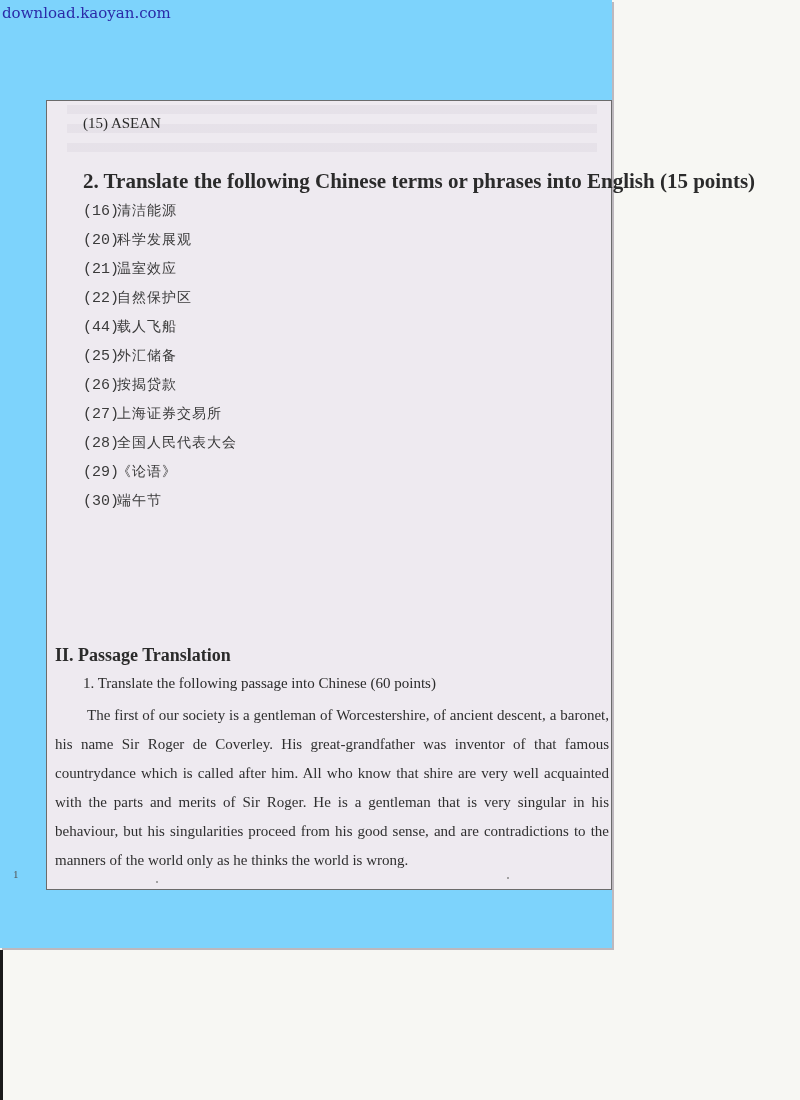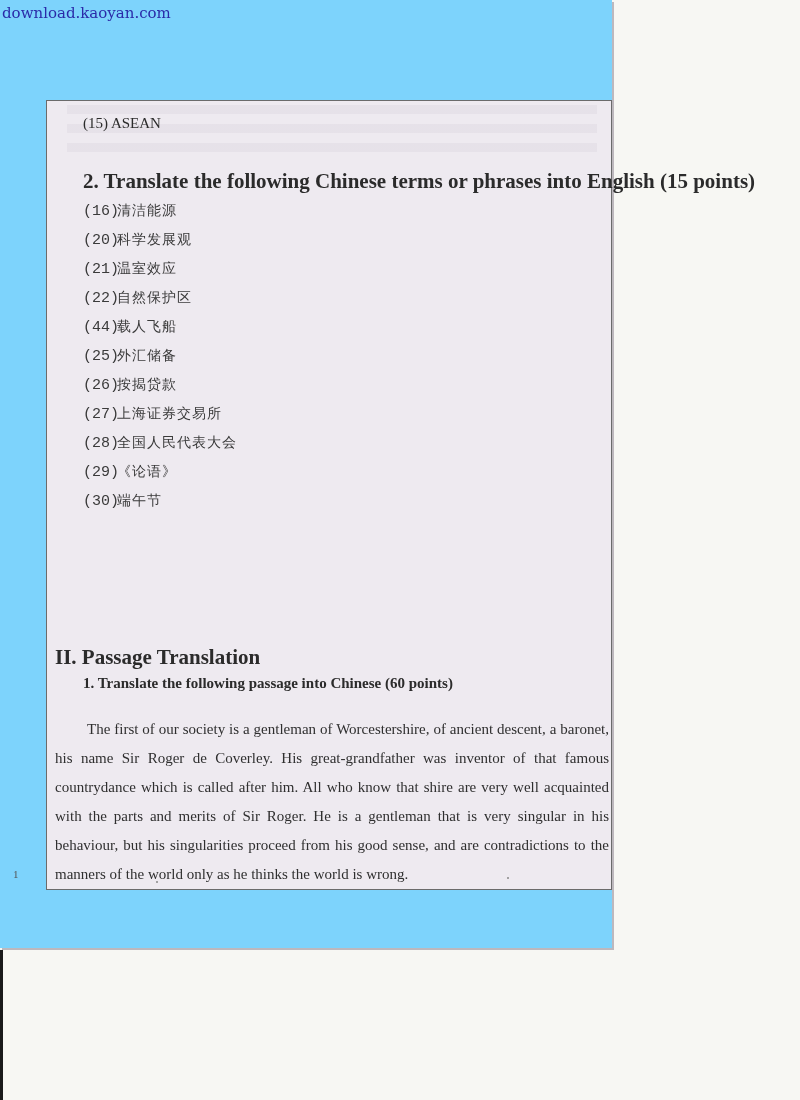--- a/index.html
+++ b/index.html
@@ -95,36 +95,36 @@
     }
     .term-text {
       font-family: Liberation Mono, monospace;
       font-size: 14px;
       letter-spacing: 1px;
     }
     .part-heading {
       position: absolute;
       left: 8px;
       top: 544px;
-      font-size: 21px;
+      font-size: 18px;
       font-weight: bold;
       color: #2b2b2b;
     }
     .sub-heading {
       position: absolute;
       left: 36px;
       top: 574px;
       font-size: 15px;
-      font-weight: bold;
+      font-weight: normal;
       color: #2b2b2b;
     }
     .passage {
       position: absolute;
       left: 8px;
-      top: 614px;
+      top: 600px;
       width: 554px;
       margin: 0;
       font-size: 15px;
       line-height: 29px;
       text-align: justify;
       text-indent: 32px;
       color: #2f2f2f;
     }
     .page-number {
       position: absolute;

